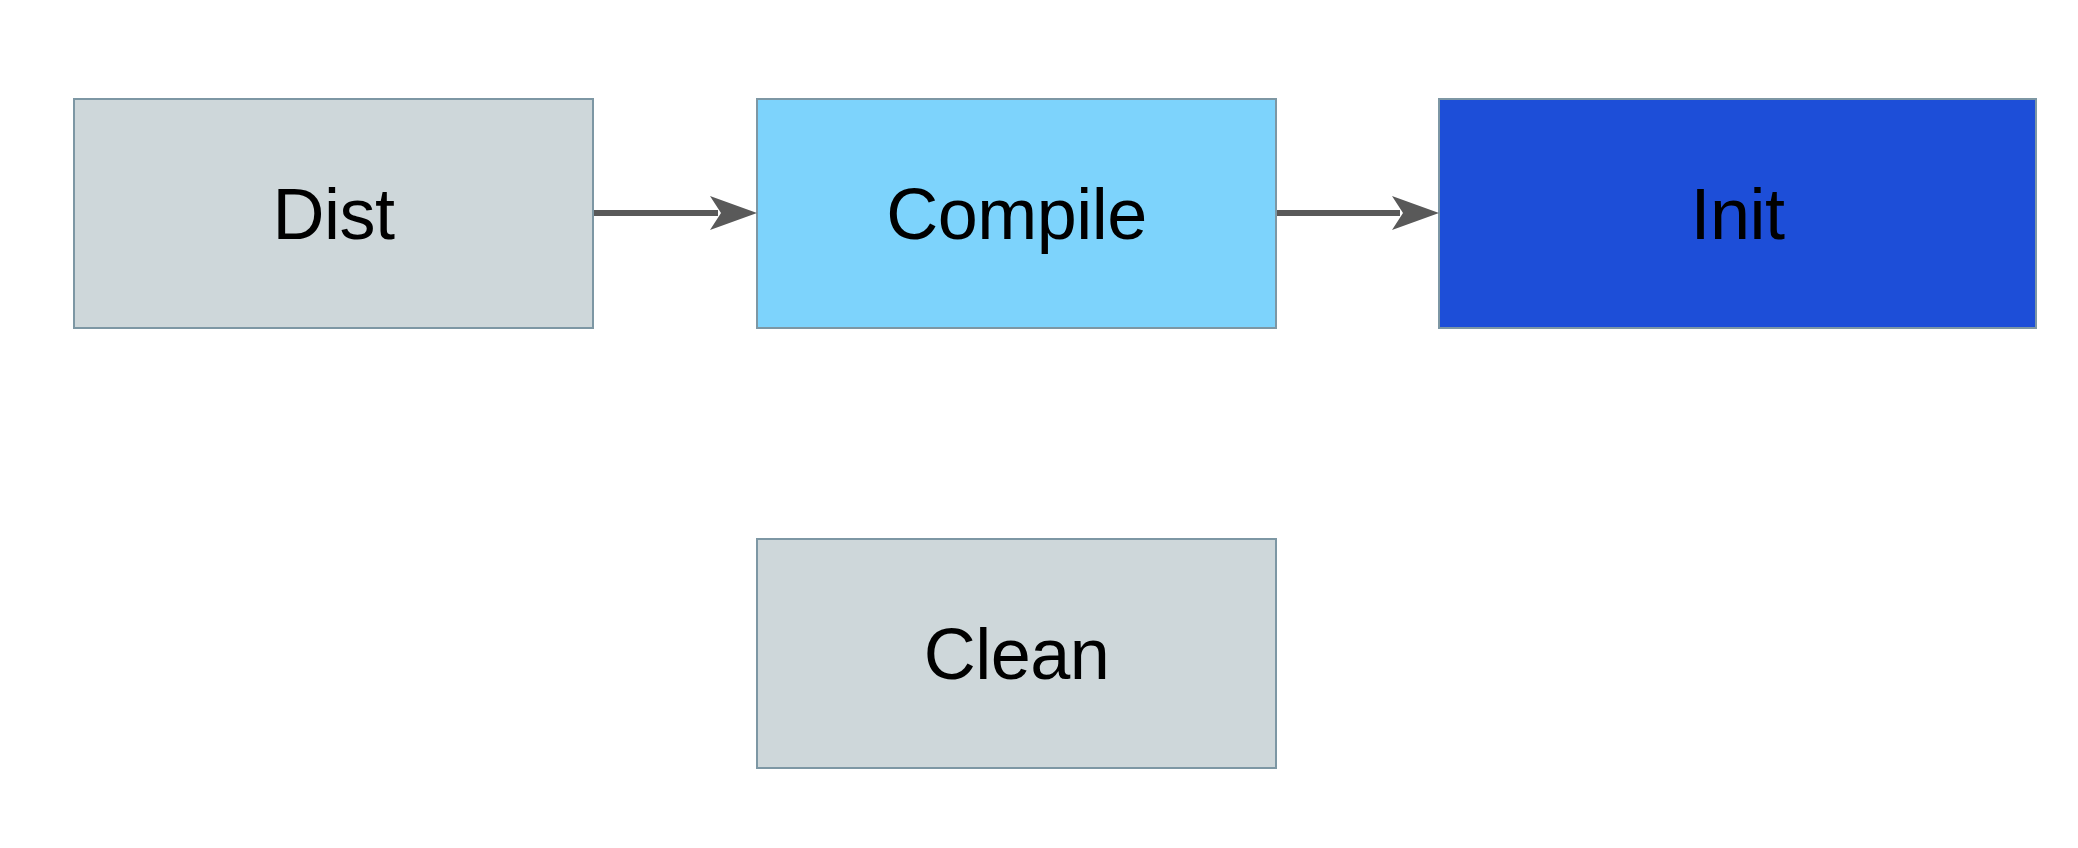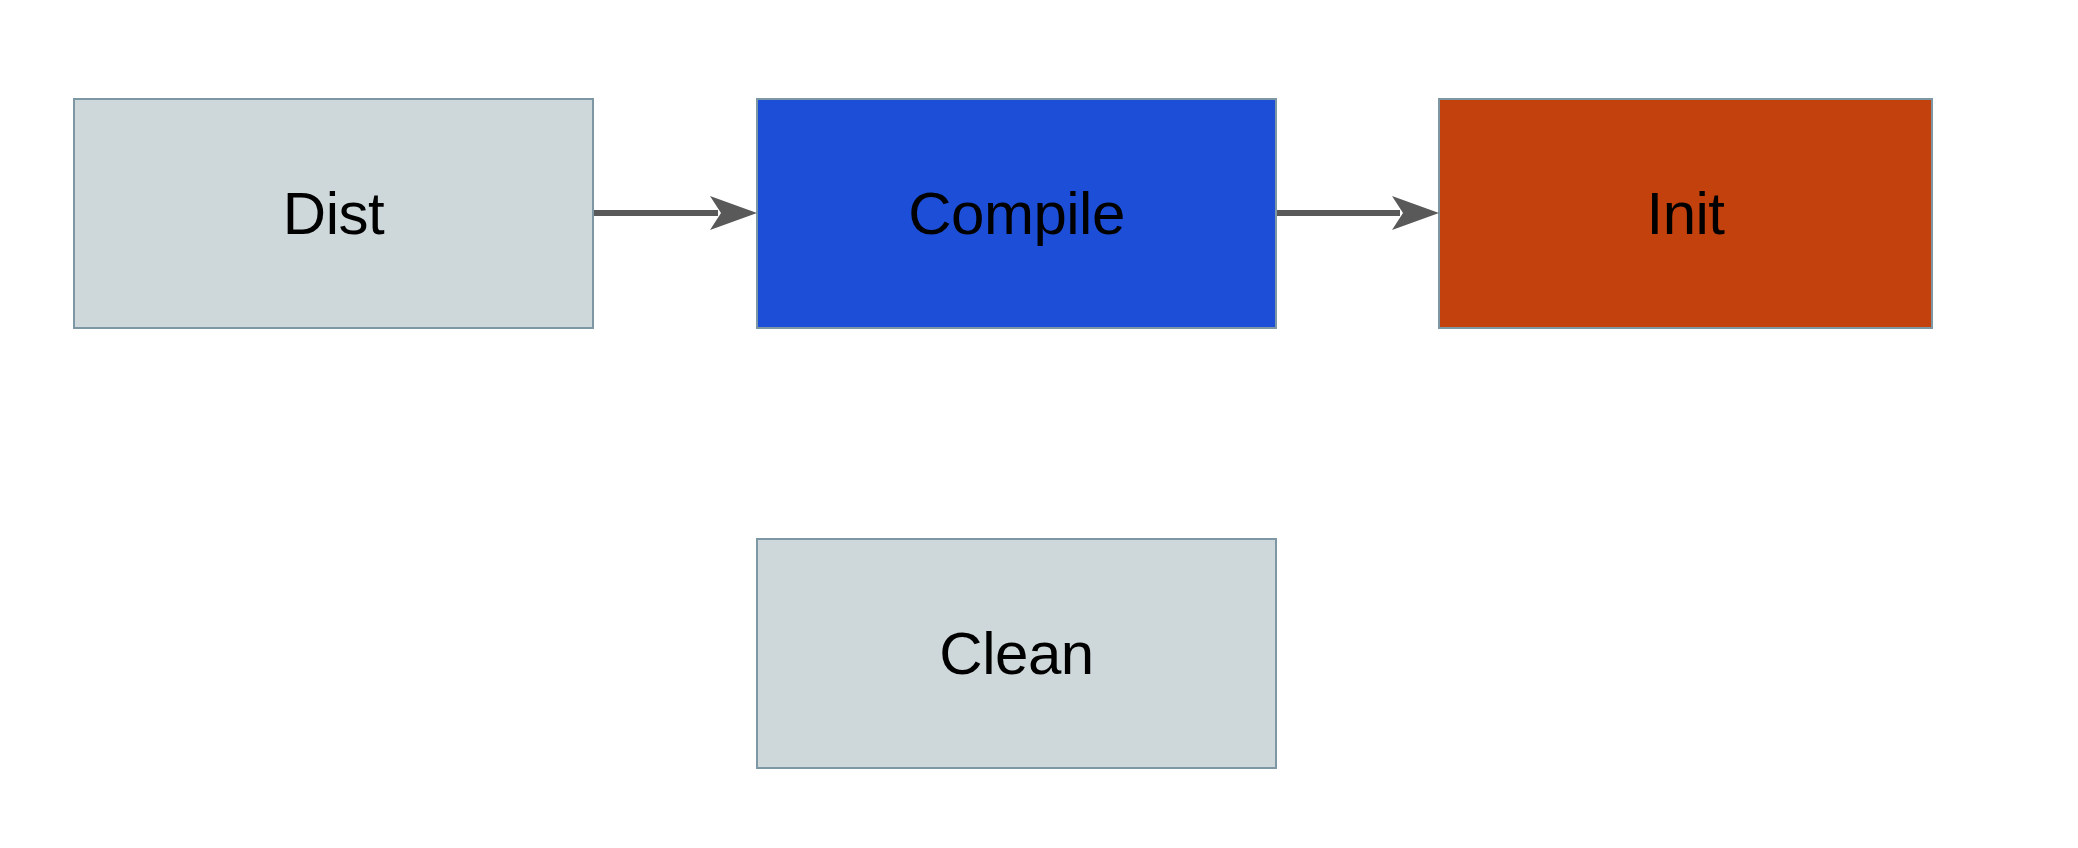--- a/index.html
+++ b/index.html
@@ -21,21 +21,21 @@
     position: absolute;
     box-sizing: border-box;
     background: #ced7da;
     border: 2px solid #7d97a4;
     display: flex;
     align-items: center;
     justify-content: center;
   }
   .node-label {
     font-family: "Liberation Sans", sans-serif;
-    font-size: 60px;
+    font-size: 72px;
     font-weight: 400;
     color: #000000;
     line-height: 1;
     letter-spacing: -0.5px;
     white-space: nowrap;
     user-select: none;
   }
   .edge {
     position: absolute;
     overflow: visible;
@@ -57,25 +57,25 @@
 </style>
 </head>
 <body>
 
 <div id="canvas" style="width: 2078px; height: 848px; background: rgb(255, 255, 255);">
 
   <div class="node" id="node-dist" style="left: 73px; top: 98px; width: 521px; height: 231px; background: rgb(206, 215, 218); border-color: rgb(125, 151, 164);">
     <span class="node-label" style="color: rgb(0, 0, 0);">Dist</span>
   </div>
 
-  <div class="node" id="node-compile" style="left: 756px; top: 98px; width: 521px; height: 231px; background: #1d4ed8; border-color: rgb(125, 151, 164);">
+  <div class="node" id="node-compile" style="left: 756px; top: 98px; width: 521px; height: 231px; background: #7dd3fc; border-color: rgb(125, 151, 164);">
     <span class="node-label" style="color: rgb(0, 0, 0);">Compile</span>
   </div>
 
-  <div class="node" id="node-init" style="left: 1438px; top: 98px; width: 495px; height: 231px; background: #c2410c; border-color: rgb(125, 151, 164);">
+  <div class="node" id="node-init" style="left: 1438px; top: 98px; width: 599px; height: 231px; background: #1d4ed8; border-color: rgb(125, 151, 164);">
     <span class="node-label" style="color: rgb(0, 0, 0);">Init</span>
   </div>
 
   <div class="node" id="node-clean" style="left: 756px; top: 538px; width: 521px; height: 231px; background: rgb(206, 215, 218); border-color: rgb(125, 151, 164);">
     <span class="node-label" style="color: rgb(0, 0, 0);">Clean</span>
   </div>
 
   <div class="edge" id="edge-dist-compile">
     <svg width="163" height="40" viewBox="0 0 163 40" xmlns="http://www.w3.org/2000/svg">
       <line x1="0" y1="20" x2="124" y2="20" stroke="#595959" stroke-width="6"></line>

